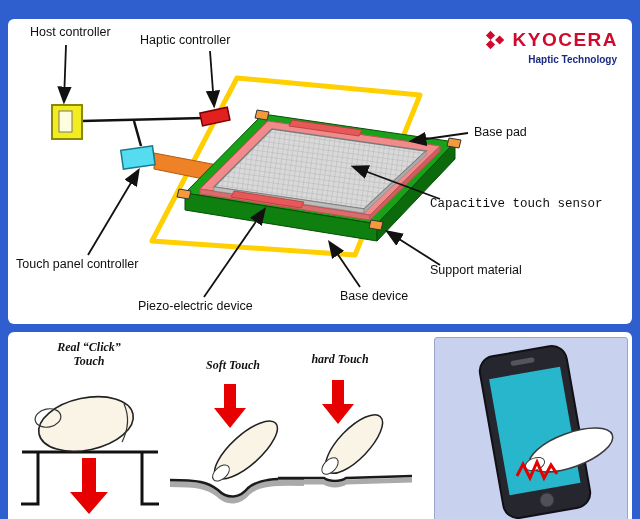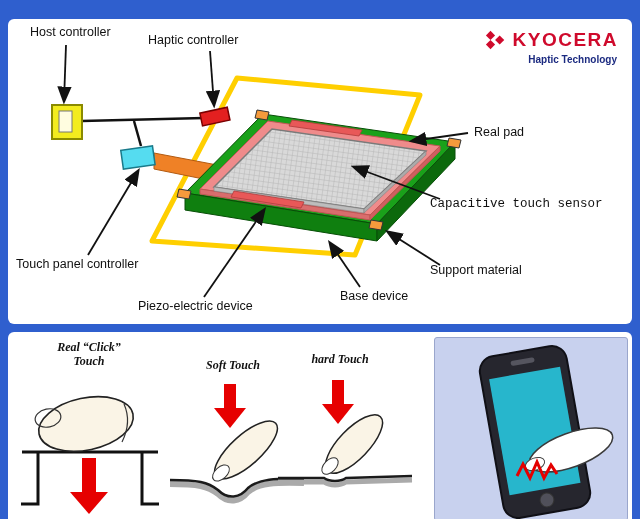--- a/index.html
+++ b/index.html
@@ -95,22 +95,22 @@
         <line x1="460" y1="114" x2="404" y2="122" marker-end="url(#ah)"></line>
         <line x1="432" y1="180" x2="346" y2="148" marker-end="url(#ah)"></line>
         <line x1="432" y1="246" x2="380" y2="213" marker-end="url(#ah)"></line>
         <line x1="80" y1="236" x2="130" y2="152" marker-end="url(#ah)"></line>
         <line x1="196" y1="278" x2="256" y2="191" marker-end="url(#ah)"></line>
         <line x1="352" y1="268" x2="322" y2="224" marker-end="url(#ah)"></line>
       </g>
     </svg>
 
     <div class="lbl" style="left:22px;  top:6px;">Host controller</div>
-    <div class="lbl" style="left:140px; top:14px;">Haptic controller</div>
-    <div class="lbl" style="left:466px; top:106px;">Real pad</div>
+    <div class="lbl" style="left:132px; top:14px;">Haptic controller</div>
+    <div class="lbl" style="left:466px; top:106px;">Base pad</div>
     <div class="lbl" style="left:422px; top:178px;font-family:Liberation Mono, monospace;">Capacitive touch sensor</div>
     <div class="lbl" style="left:422px; top:244px;">Support material</div>
     <div class="lbl" style="left:130px; top:280px;">Piezo-electric device</div>
     <div class="lbl" style="left:8px;   top:238px;">Touch panel controller</div>
     <div class="lbl" style="left:332px; top:270px;">Base device</div>
 
     <div class="brand">
       <svg width="22" height="22" viewBox="0 0 24 24">
         <g fill="#cf0a2c">
           <polygon points="6,2 11,7 6,12 1,7"></polygon>

